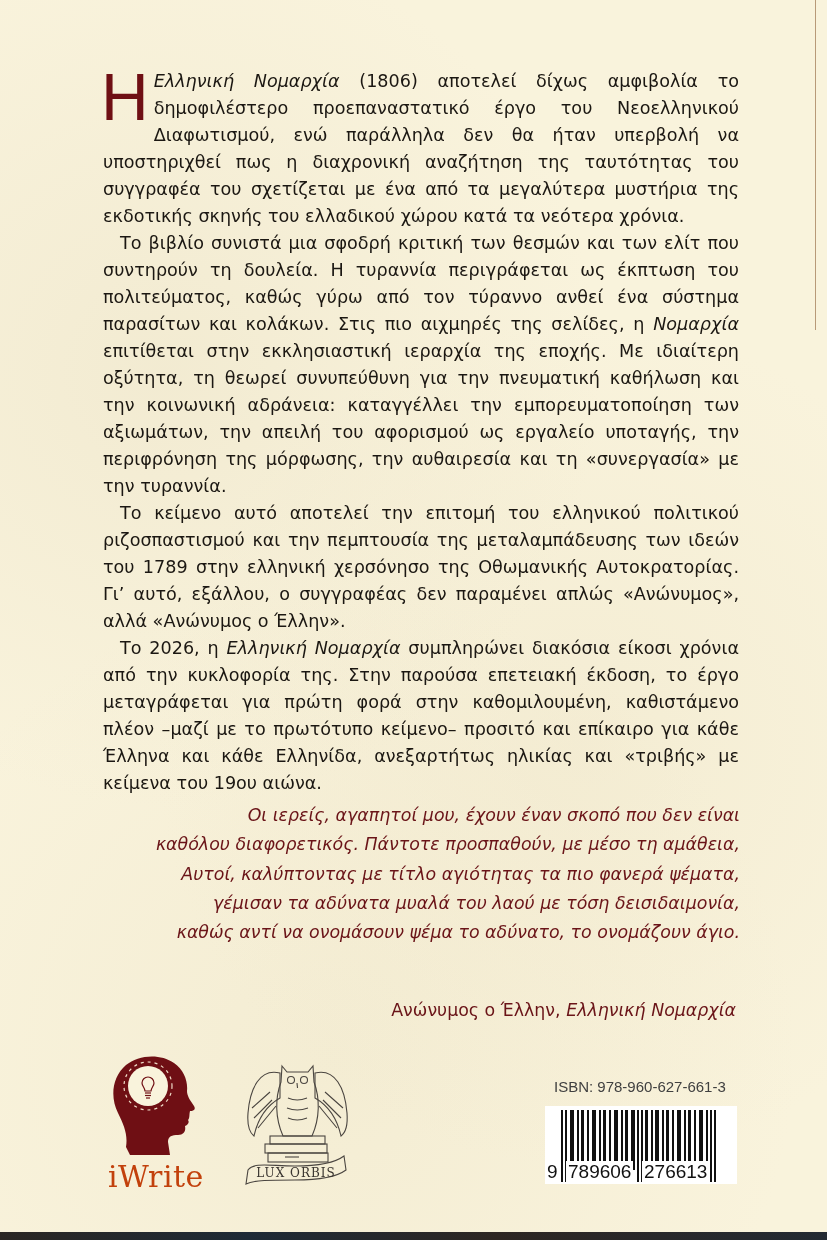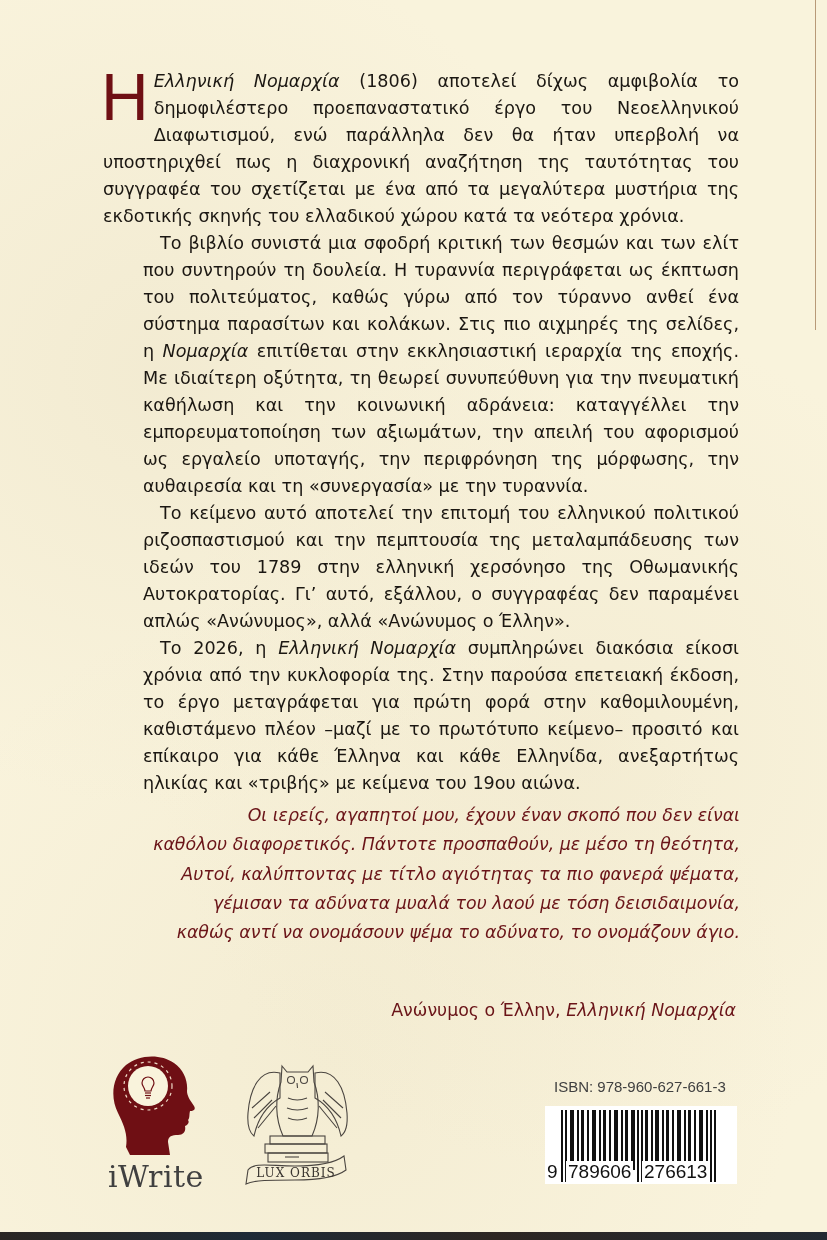--- a/index.html
+++ b/index.html
@@ -14,42 +14,42 @@
     color: #1b1712;
   }
   .edge-line { position: absolute; left: 815px; top: 0; width: 1px; height: 330px; background: #b89a78; }
   .bottom-strip { position: absolute; left: 0; right: 0; bottom: 0; height: 8px;
     background: linear-gradient(90deg, #2a2623, #1e2a36 30%, #2d2622 60%, #232a33); }
   .body-text {
     position: absolute; left: 103px; top: 68px; width: 636px;
     font-size: 17.6px; line-height: 27px; text-align: justify; letter-spacing: 0;
   }
   .body-text p { margin: 0; }
-  .body-text p + p { text-indent: 17px; margin-left: 40px; }
+  .body-text p + p { text-indent: 17px; }
   .body-text p.first::after, .body-text p::after { content: ""; }
   .dropcap {
     float: left; font-family: "Liberation Sans", sans-serif; font-size: 66px; line-height: 52px;
     color: #6f0f14; margin: 3px 5px 0 -2px; height: 52px; font-weight: normal;
   }
   em { font-style: italic; }
   .quote {
     position: absolute; left: 140px; top: 801px; width: 600px;
     text-align: right; color: #6a1418; font-style: italic;
     font-size: 17.4px; line-height: 29.3px;
   }
   .quote .ql { display: block; white-space: nowrap; }
   .attribution {
     position: absolute; right: 91px; top: 1000px; color: #6a1418; font-size: 17.4px;
     white-space: nowrap;
     text-align: right;
   }
   .logo-iwrite { position: absolute; left: 108px; top: 1055px; width: 90px; height: 135px; }
   .logo-iwrite .word {
     position: absolute; left: 0; top: 104px; width: 92px; text-align: center;
-    font-family: "DejaVu Serif", serif; font-size: 30px; color: #404040; letter-spacing: 0.5px;
+    font-family: "DejaVu Serif", serif; font-size: 30px; color: #c2410c; letter-spacing: 0.5px;
   }
   .logo-luxorbis { position: absolute; left: 240px; top: 1058px; width: 115px; height: 130px; }
   .isbn-label { position: absolute; left: 554px; top: 1078px; font-size: 15px; color: #404040;
     font-family: "Liberation Sans", sans-serif; }
   .barcode { position: absolute; left: 545px; top: 1106px; width: 192px; height: 78px; background: #fff; }
   .barcode .digits {
     position: absolute; left: 0; bottom: 0; width: 192px; height: 22px;
     font-family: "Liberation Sans", sans-serif; font-size: 19px; color: #111;
   }
   .barcode .digits span { position: absolute; bottom: 1px; background: #fff; padding: 0 2px; }
@@ -63,21 +63,21 @@
   <p class="first">
     <span class="dropcap">Η</span><em>Ελληνική Νομαρχία</em><span> (1806) αποτελεί δίχως αμφιβολία το δημοφιλέστερο προεπαναστατικό έργο του Νεοελληνικού Διαφωτισμού, ενώ παράλληλα δεν θα ήταν υπερβολή να υποστηριχθεί πως η διαχρονική αναζήτηση της ταυτότητας του συγγραφέα του σχετίζεται με ένα από τα μεγαλύτερα μυστήρια της εκδοτικής σκηνής του ελλαδικού χώρου κατά τα νεότερα χρόνια.</span>
   </p>
   <p><span>Το βιβλίο συνιστά μια σφοδρή κριτική των θεσμών και των ελίτ που συντηρούν τη δουλεία. Η τυραννία περιγράφεται ως έκπτωση του πολιτεύματος, καθώς γύρω από τον τύραννο ανθεί ένα σύστημα παρασίτων και κολάκων. Στις πιο αιχμηρές της σελίδες, η </span><em>Νομαρχία</em><span> επιτίθεται στην εκκλησιαστική ιεραρχία της εποχής. Με ιδιαίτερη οξύτητα, τη θεωρεί συνυπεύθυνη για την πνευματική καθήλωση και την κοινωνική αδράνεια: καταγγέλλει την εμπορευματοποίηση των αξιωμάτων, την απειλή του αφορισμού ως εργαλείο υποταγής, την περιφρόνηση της μόρφωσης, την αυθαιρεσία και τη «συνεργασία» με την τυραννία.</span></p>
   <p><span>Το κείμενο αυτό αποτελεί την επιτομή του ελληνικού πολιτικού ριζοσπαστισμού και την πεμπτουσία της μεταλαμπάδευσης των ιδεών του 1789 στην ελληνική χερσόνησο της Οθωμανικής Αυτοκρατορίας. Γι’ αυτό, εξάλλου, ο συγγραφέας δεν παραμένει απλώς «Ανώνυμος», αλλά «Ανώνυμος ο Έλλην».</span></p>
   <p><span>Το 2026, η </span><em>Ελληνική Νομαρχία</em><span> συμπληρώνει διακόσια είκοσι χρόνια από την κυκλοφορία της. Στην παρούσα επετειακή έκδοση, το έργο μεταγράφεται για πρώτη φορά στην καθομιλουμένη, καθιστάμενο πλέον –μαζί με το πρωτότυπο κείμενο– προσιτό και επίκαιρο για κάθε Έλληνα και κάθε Ελληνίδα, ανεξαρτήτως ηλικίας και «τριβής» με κείμενα του 19ου αιώνα.</span></p>
 </div>
 
 <div class="quote">
   <span class="ql">Οι ιερείς, αγαπητοί μου, έχουν έναν σκοπό που δεν είναι</span>
-  <span class="ql">καθόλου διαφορετικός. Πάντοτε προσπαθούν, με μέσο τη θεότητα,</span>
+  <span class="ql">καθόλου διαφορετικός. Πάντοτε προσπαθούν, με μέσο τη αμάθεια,</span>
   <span class="ql">Αυτοί, καλύπτοντας με τίτλο αγιότητας τα πιο φανερά ψέματα,</span>
   <span class="ql">γέμισαν τα αδύνατα μυαλά του λαού με τόση δεισιδαιμονία,</span>
   <span class="ql">καθώς αντί να ονομάσουν ψέμα το αδύνατο, το ονομάζουν άγιο.</span>
 </div>
 
 <div class="attribution">
   <span>Ανώνυμος ο Έλλην, </span><em>Ελληνική Νομαρχία</em>
 </div>
 
 <div class="logo-iwrite">

